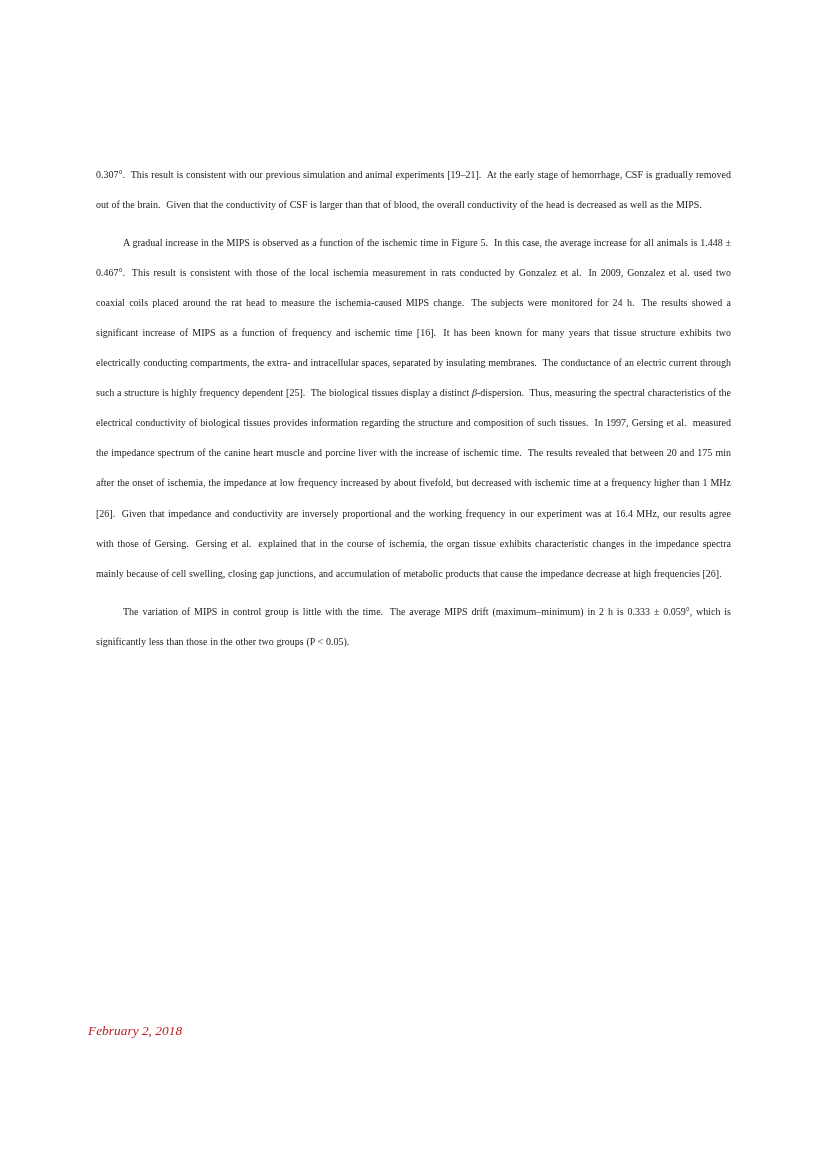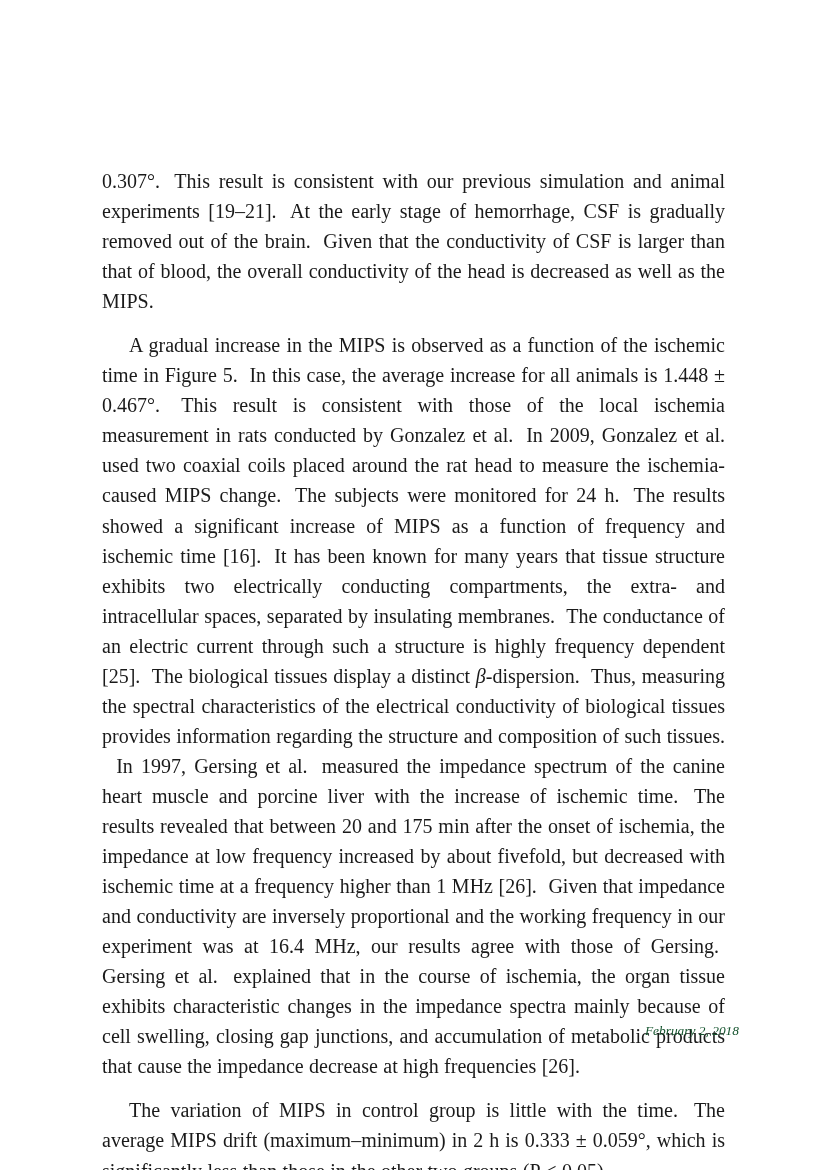--- a/index.html
+++ b/index.html
@@ -29,25 +29,25 @@
 
   
   .text-column {
     position: absolute;
     left: 88px;
     top: 152px;
     width: 651px;
   }
 
   p.para {
-    margin: 14px;
+    margin: 8px;
     padding: 0;
     text-align: justify;
     text-justify: inter-word;
-    font-size: 20px;
+    font-size: 10px;
     line-height: 30.05px;
     text-indent: 0;
     hyphens: none;
     -webkit-hyphens: none;
     word-spacing: 0.02em;
   }
 
   p.para.indent {
     text-indent: 27px;
   }
@@ -58,25 +58,25 @@
   .beta {
     font-family: "Liberation Serif", "DejaVu Serif", serif;
     font-style: italic;
   }
 
   .footer-date {
     position: absolute;
     left: 88px;
     top: 1022px;
     width: 651px;
-    text-align: right;
+    text-align: left;
     font-size: 13.4px;
     font-style: italic;
     line-height: 18px;
-    color: #14532d;
+    color: #b91c1c;
   }
 </style>
 </head>
 <body>
 
 <div class="page">
 
   <div class="text-column">
 
     <p class="para"><span>0.307°.<span class="ss"></span> This result is consistent with our previous simulation and animal experiments [19–21].<span class="ss"></span> At the early stage of hemorrhage, CSF is gradually removed out of the brain.<span class="ss"></span> Given that the conductivity of CSF is larger than that of blood, the overall conductivity of the head is decreased as well as the MIPS.</span></p>

